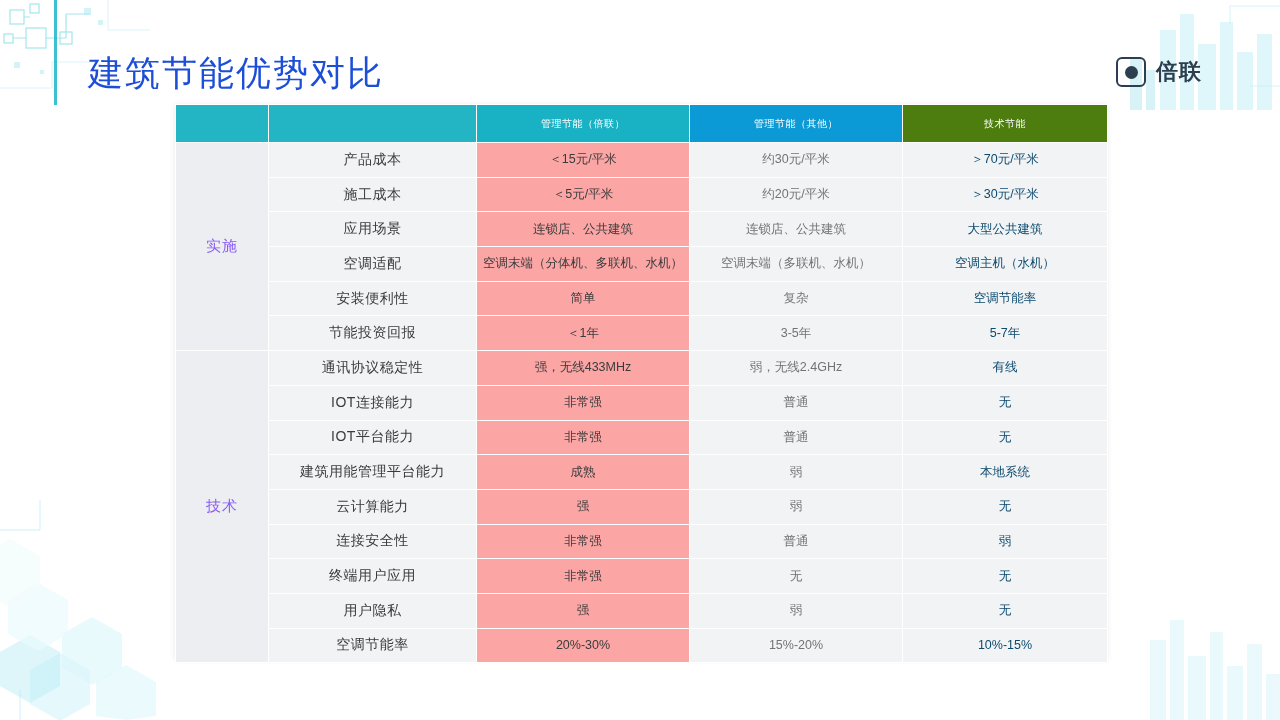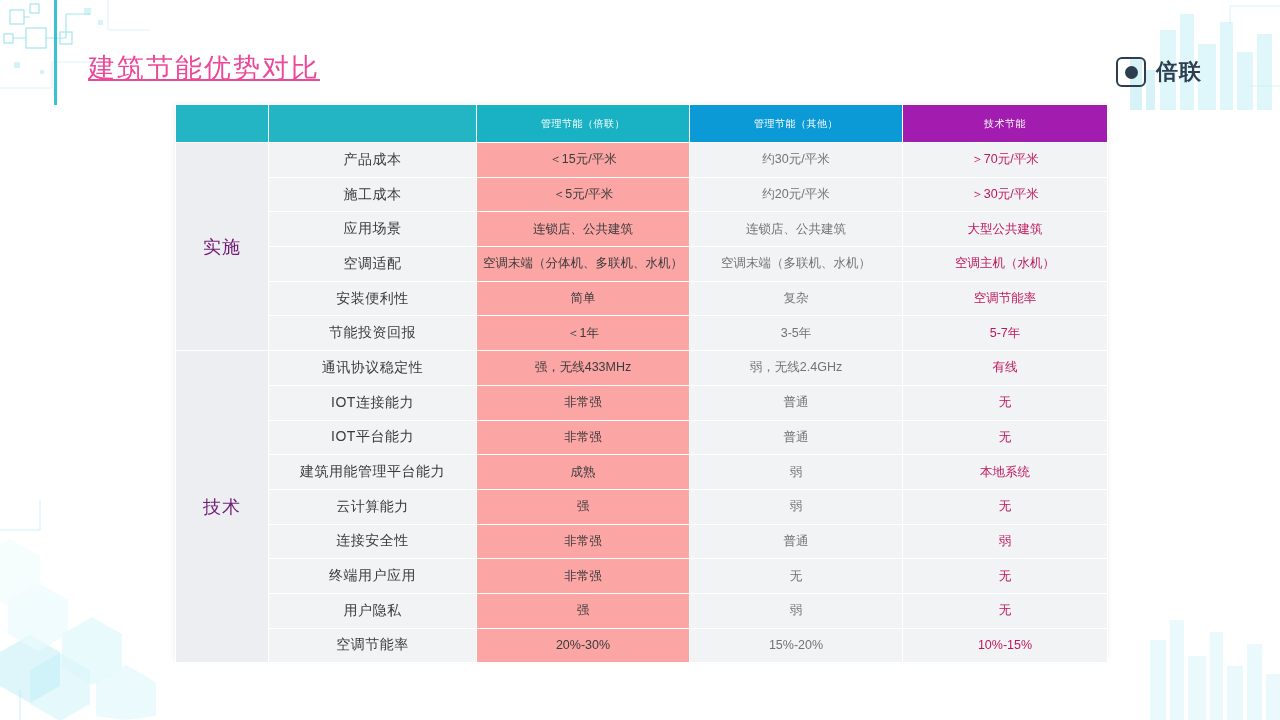--- a/index.html
+++ b/index.html
@@ -40,26 +40,25 @@
     position: absolute;
     left: 54px; top: 0; width: 3px; height: 105px;
     background: #19b6c9;
     opacity: .85;
   }
 
   
   .title {
     position: absolute;
     left: 88px; top: 50px;
-    font-size: 27px;
+    font-size: 35px;
     letter-spacing: 2px;
-    color: #ec4899;
+    color: #1d4ed8;
     font-weight: normal;
     white-space: nowrap;
-    text-decoration: underline;
   }
 
   
   .logo {
     position: absolute;
     right: 78px; top: 57px;
     display: flex;
     align-items: center;
     gap: 10px;
   }
@@ -109,39 +108,39 @@
   thead th {
     height: 38px;
     font-size: 10px;
     color: #ffffff;
     letter-spacing: .5px;
   }
   th.h-blank { background: #23b5c4; }
   th.h-group { background: #23b5c4; }
   th.h-c1 { background: #18b2c4; }
   th.h-c2 { background: #0c9ad6; margin-left: 8px; }
-  th.h-c3 { background: #a21caf; }
+  th.h-c3 { background: #4d7c0f; }
 
   tbody td { height: 34.7px; font-size: 12.5px; }
 
   td.group-cell {
     background: #eceef1;
-    color: #701a75;
-    font-size: 18px;
+    color: #8b5cf6;
+    font-size: 15px;
     letter-spacing: 1px;
   }
   td.row-label {
     background: #f2f3f5;
     color: #3b3b3b;
     font-size: 14px;
     letter-spacing: .5px;
   }
   td.v1 { background: #fca5a5; color: #3b3b3b; }
   td.v2 { background: #f2f3f5; color: #737373; }
-  td.v3 { background: #f2f3f5; color: #be185d; }
+  td.v3 { background: #f2f3f5; color: #0c4a6e; }
 
   
   .table-shadow {
     position: absolute;
     left: 175px; top: 104px;
     width: 932px; height: 555px;
     box-shadow: 0 1px 6px rgba(0,0,0,0.09);
     pointer-events: none;
   }
 </style>

